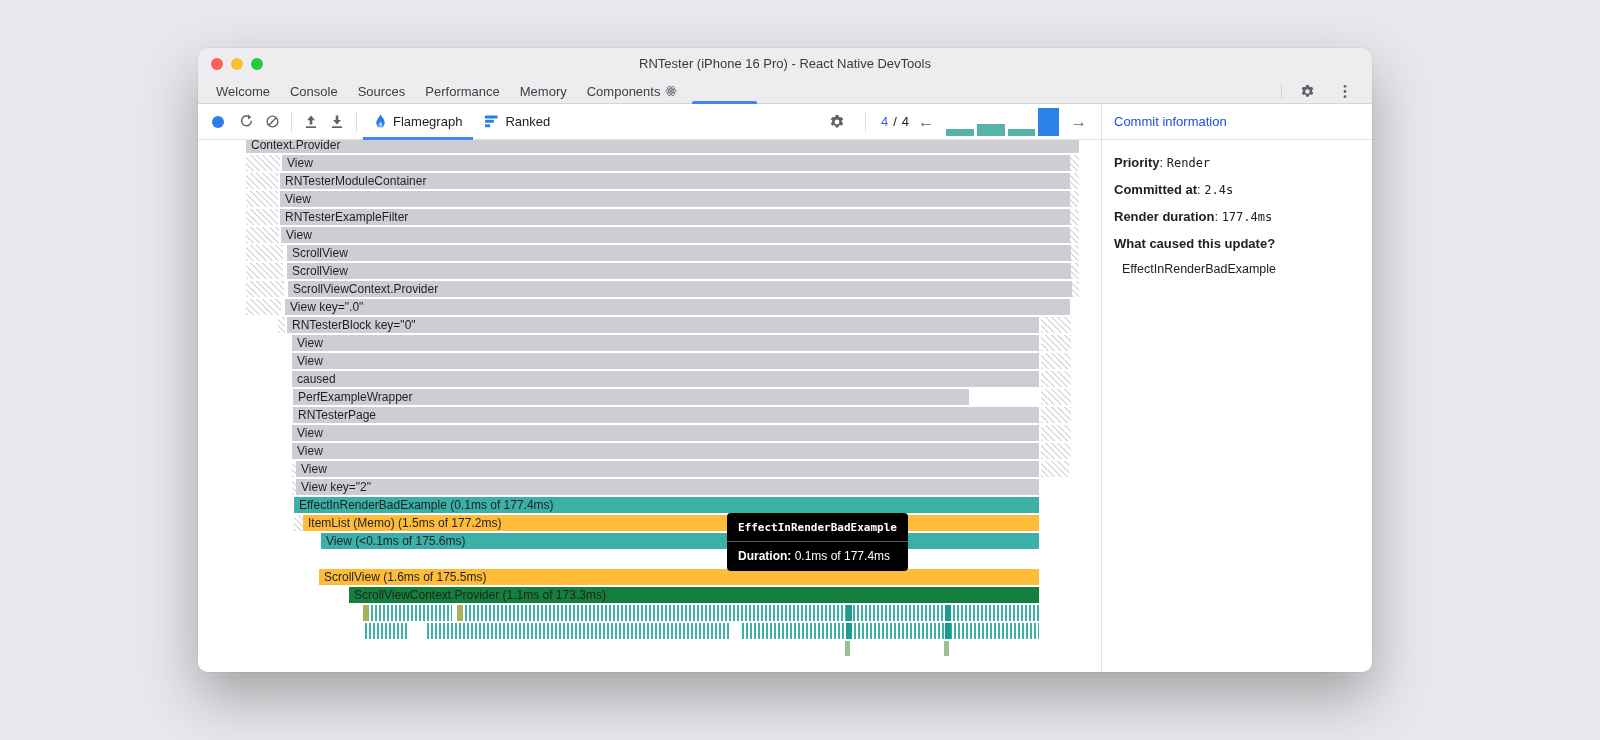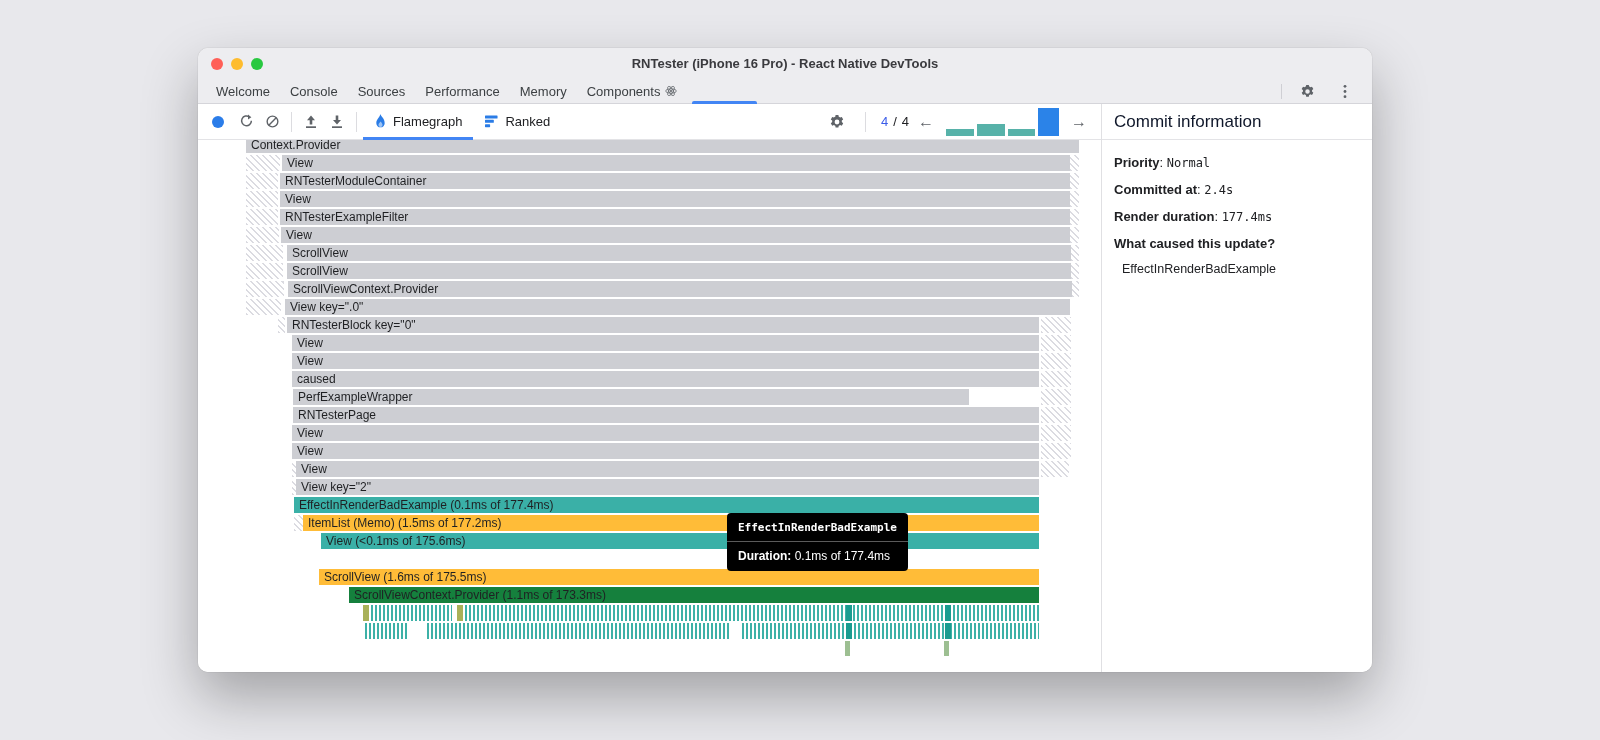--- a/index.html
+++ b/index.html
@@ -3,21 +3,21 @@
 <meta charset="utf-8">
 <style>
   html,body{margin:0;padding:0;width:1600px;height:740px;background:#e8e8ec;
     font-family:"Liberation Sans", sans-serif; -webkit-font-smoothing:antialiased;}
   .window{position:absolute;left:198px;top:48px;width:1174px;height:624px;background:#fff;
     border-radius:10px;box-shadow:0 25px 55px rgba(0,0,0,.30),0 0 1px rgba(0,0,0,.35);overflow:hidden;}
   
   .titlebar{height:31px;background:#ededf0;display:flex;align-items:center;justify-content:center;position:relative;}
   .traffic{position:absolute;left:13px;top:10px;display:flex;gap:8px;}
   .light{width:12px;height:12px;border-radius:50%;}
-  .window-title{font-size:13px;font-weight:700;color:#3a3a3e;}
+  .window-title{font-size:13px;font-weight:400;color:#3a3a3e;}
   
   .tabbar{height:24px;background:#ededf0;border-bottom:1px solid #d5d5da;display:flex;align-items:stretch;padding-left:8px;}
   .tab{display:flex;align-items:center;gap:5px;padding:0 10px;font-size:13px;color:#3c4043;position:relative;}
   .tab.selected::after{content:"";position:absolute;left:5px;right:5px;bottom:-1px;height:3px;background:#4285f4;border-radius:2px 2px 0 0;}
   .tab-blank{width:55px;}
   .tabbar-right{margin-left:auto;display:flex;align-items:center;gap:12px;padding-right:14px;}
   .vsep-sm{width:1px;height:15px;background:#cfcfd4;}
   
   .main{display:flex;height:568px;}
   .left{width:903px;border-right:1px solid #e0e0e3;display:flex;flex-direction:column;}
@@ -30,21 +30,21 @@
   .view-tab{display:flex;align-items:center;gap:6px;padding:0 11px;height:35px;font-size:13px;color:#202124;position:relative;}
   .view-tab.selected::after{content:"";position:absolute;left:0;right:0;bottom:-1px;height:3px;background:#4285f4;}
   .ptoolbar-right{margin-left:auto;display:flex;align-items:center;gap:9px;padding-right:6px;}
   .commit-count{font-size:13px;color:#202124;display:flex;gap:5px;}
   .commit-count .idx{color:#3b5ce9;}
   .nav-arrow{font-size:16px;color:#5f6368;line-height:1;}
   .commit-bars{display:flex;align-items:flex-end;gap:3px;height:28px;margin:0 3px;}
   .cbar{background:#57b2a9;}
   .cbar.selected{background:#2b83e8;}
   
-  .panel-header{height:35px;min-height:35px;border-bottom:1px solid #e3e3e6;display:flex;align-items:center;padding:0 12px;font-size:17px;color:#0f172a;}
+  .panel-header{height:35px;min-height:35px;border-bottom:1px solid #e3e3e6;display:flex;align-items:center;padding:0 12px;font-size:13px;color:#1d4ed8;}
   .panel-body{padding:14px 12px;font-size:13px;color:#202124;}
   .info-line{margin-bottom:9px;line-height:17px;}
   .info-line b{font-weight:700;}
   .mono{font-family:"DejaVu Sans Mono", monospace;font-size:12px;}
   .cause-value{padding-left:8px;font-size:12.5px;line-height:17px;}
   
   .flame-area{position:relative;flex:1;overflow:hidden;background:#fff;}
   .fbar{position:absolute;height:16px;line-height:16px;font-size:12px;color:#1f2023;
     padding-left:5px;white-space:nowrap;overflow:hidden;box-sizing:border-box;}
   .c-gray{background:#cdced3;}
@@ -275,21 +275,21 @@
           <div class="ov-dark" style="left: 747px; top: 483px; width: 6px;"></div>
           <div class="leaf" style="left: 647px; top: 501px; width: 5px;"></div>
           <div class="leaf" style="left: 746px; top: 501px; width: 5px;"></div>
         </div>
     </div>
 
     <div class="right-panel">
       <div class="panel-header">Commit information</div>
       <div class="panel-body">
         <div class="info-line">
-          <b>Priority</b><span>: </span><span class="mono">Normal</span>
+          <b>Priority</b><span>: </span><span class="mono">Render</span>
         </div>
         <div class="info-line">
           <b>Committed at</b><span>: </span><span class="mono">2.4s</span>
         </div>
         <div class="info-line">
           <b>Render duration</b><span>: </span><span class="mono">177.4ms</span>
         </div>
         <div class="info-line">
           <b>What caused this update?</b>
         </div>

